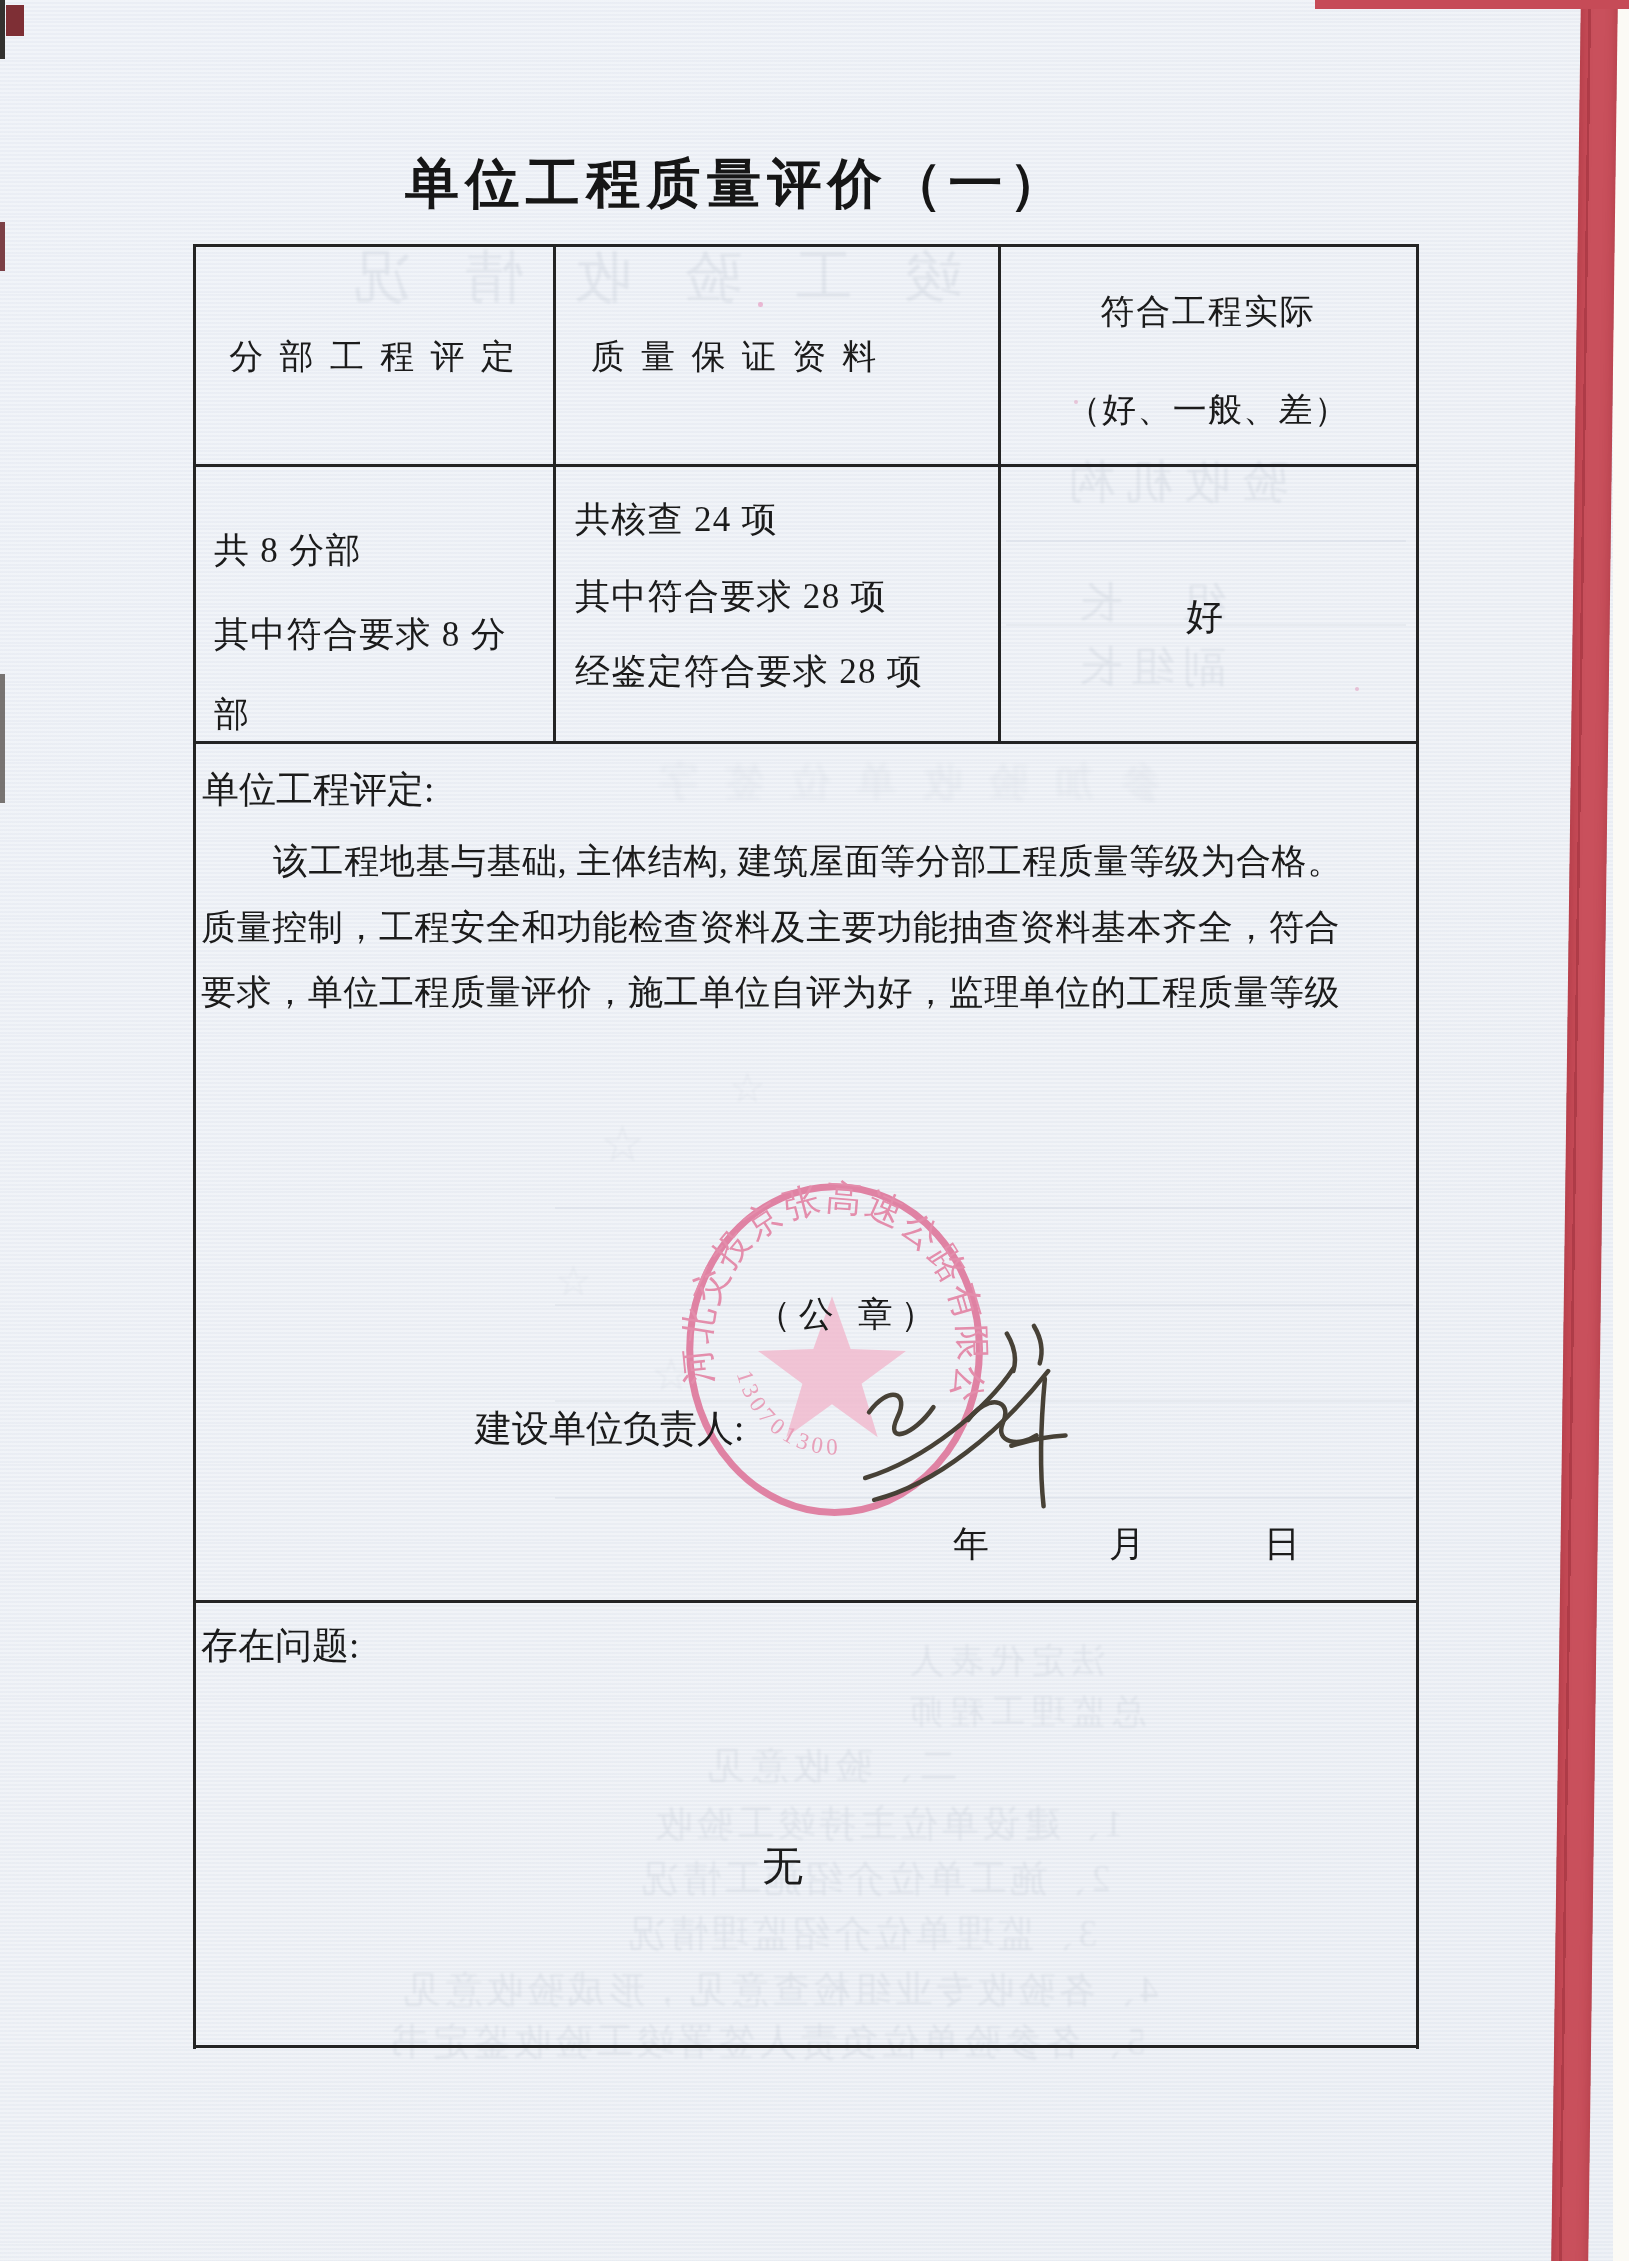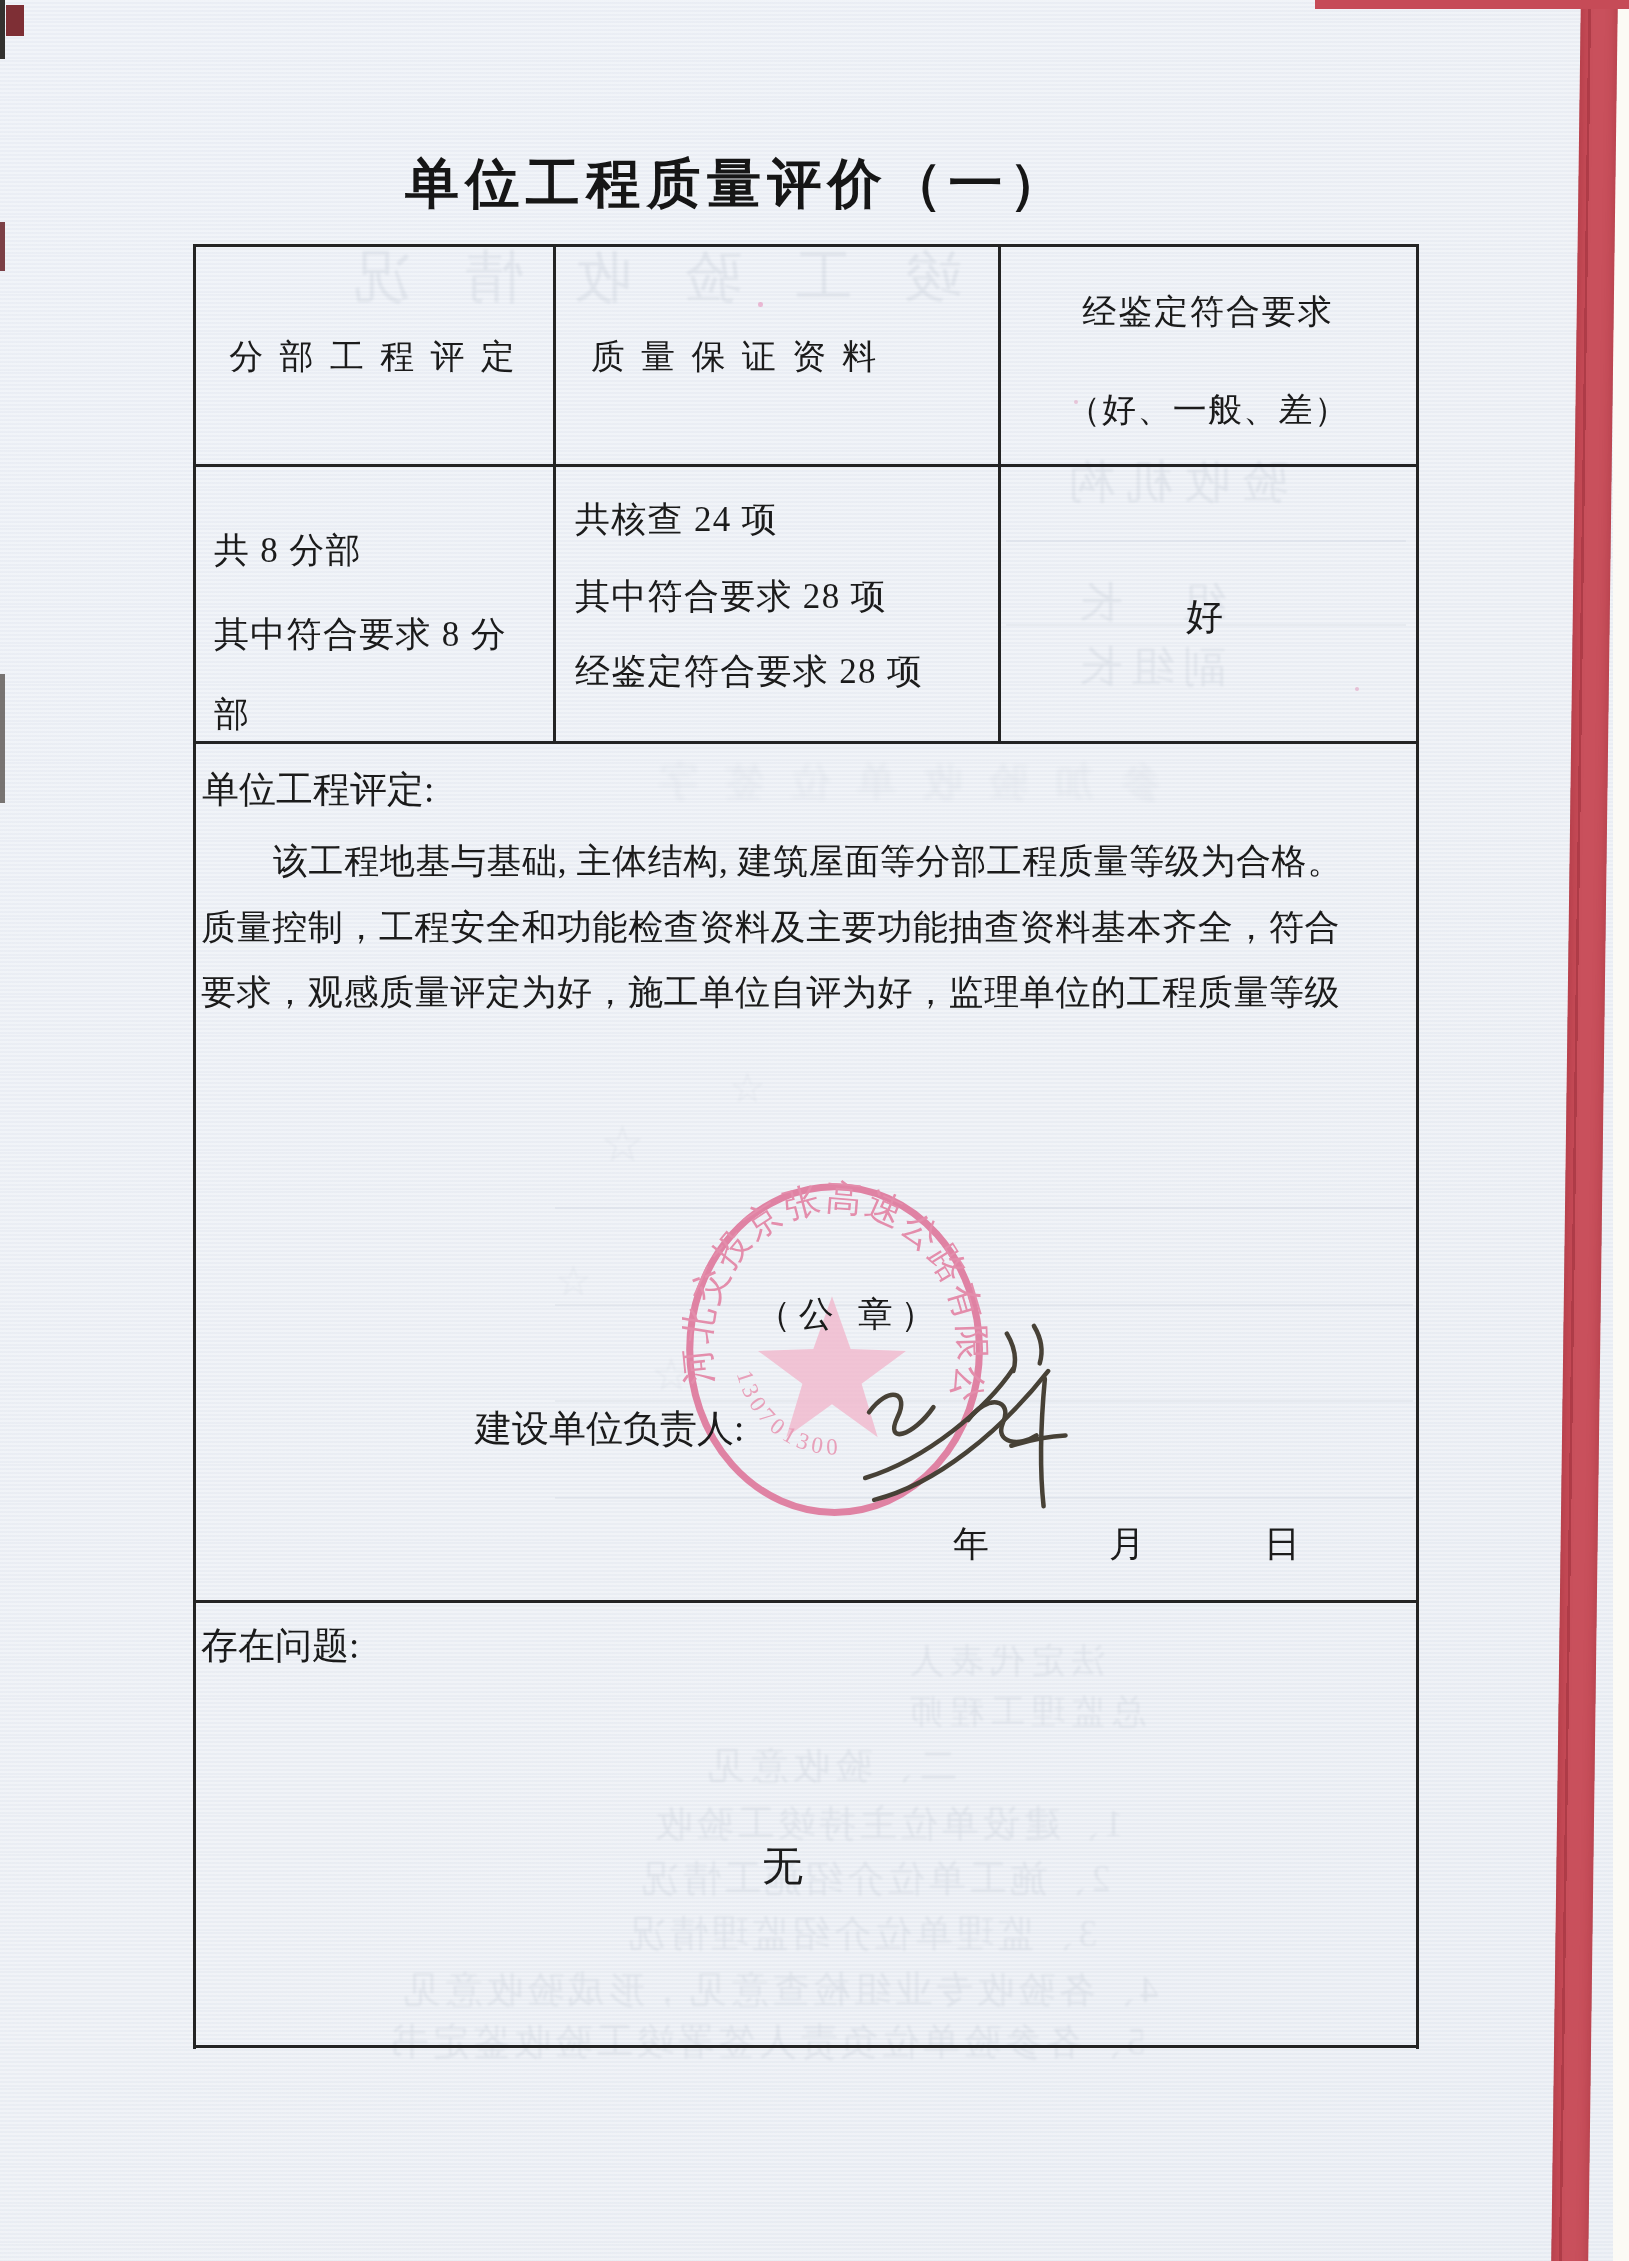--- a/index.html
+++ b/index.html
@@ -65,37 +65,37 @@
   <div class="hline" style="left:193px;top:741px;width:1225px;height:2.6px;"></div>
   <div class="hline" style="left:193px;top:1600px;width:1225px;height:3.2px;"></div>
   <div class="hline" style="left:193px;top:2045px;width:1225px;height:3.2px;"></div>
   <div class="vline" style="left:193px;top:244px;width:2.6px;height:1805px;"></div>
   <div class="vline" style="left:1416px;top:244px;width:2.6px;height:1805px;"></div>
   <div class="vline" style="left:553px;top:244px;width:2.6px;height:500px;"></div>
   <div class="vline" style="left:998px;top:244px;width:2.6px;height:500px;"></div>
 
   <div class="txt hdr" style="left:196px;top:334px;width:356px;">分 部 工 程 评 定</div>
   <div class="txt hdr" style="left:556px;top:334px;width:359px;">质 量 保 证 资 料</div>
-  <div class="txt hdr" style="left:1001px;top:289px;width:414px;letter-spacing:1.9px;">经鉴定符合要求</div>
+  <div class="txt hdr" style="left:1001px;top:289px;width:414px;letter-spacing:1.9px;">符合工程实际</div>
   <div class="txt hdr" style="left:1001px;top:387px;width:414px;letter-spacing:1.3px;">（好、一般、差）</div>
 
   <div class="txt cell" style="left:214px;top:527px;">共 8 分部</div>
   <div class="txt cell" style="left:214px;top:611px;">其中符合要求  8 分</div>
   <div class="txt cell" style="left:214px;top:691px;">部</div>
 
   <div class="txt cell" style="left:575px;top:496px;">共核查 24 项</div>
   <div class="txt cell" style="left:575px;top:573px;">其中符合要求 28 项</div>
   <div class="txt cell" style="left:575px;top:648px;">经鉴定符合要求 28 项</div>
 
   <div class="txt cell" style="left:1186px;top:592px;font-size:37px;">好</div>
 
   <div class="txt" style="left:202px;top:765px;font-size:37px;">单位工程评定:</div>
   <div class="txt para" style="left:273px;top:838px;">该工程地基与基础, 主体结构, 建筑屋面等分部工程质量等级为合格。</div>
   <div class="txt para" style="left:201px;top:904px;">质量控制，工程安全和功能检查资料及主要功能抽查资料基本齐全，符合</div>
-  <div class="txt para" style="left:201px;top:969px;">要求，观感质量评定为好，施工单位自评为好，监理单位的工程质量等级</div>
+  <div class="txt para" style="left:201px;top:969px;">要求，单位工程质量评价，施工单位自评为好，监理单位的工程质量等级</div>
 
   <svg style="position:absolute;left:682px;top:1180px;" width="309" height="345" viewBox="0 0 480 535">
     <g opacity="0.82">
       <ellipse cx="237" cy="263" rx="225" ry="253" fill="none" stroke="#dd6b92" stroke-width="11"></ellipse>
       <g fill="#f2b4ca" opacity="0.9">
         <path d="M233 180 L262 262 L348 265 L279 316 L304 399 L233 348 L162 399 L187 316 L118 265 L204 262 Z"></path>
       </g>
       <defs>
         <path id="ringArc" d="M 52 330 A 195 215 0 1 1 422 330"></path>
         <path id="numArc" d="M 85 300 A 155 170 0 0 0 250 425"></path>

